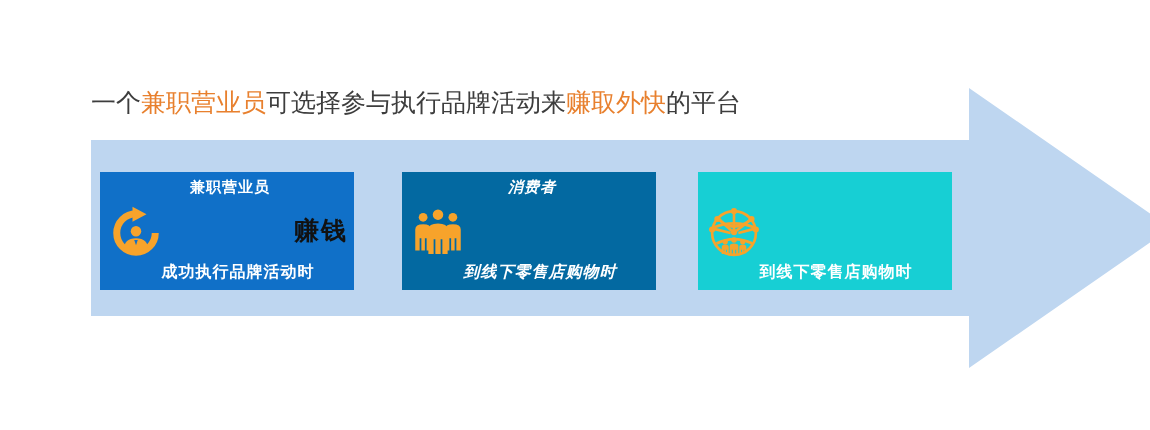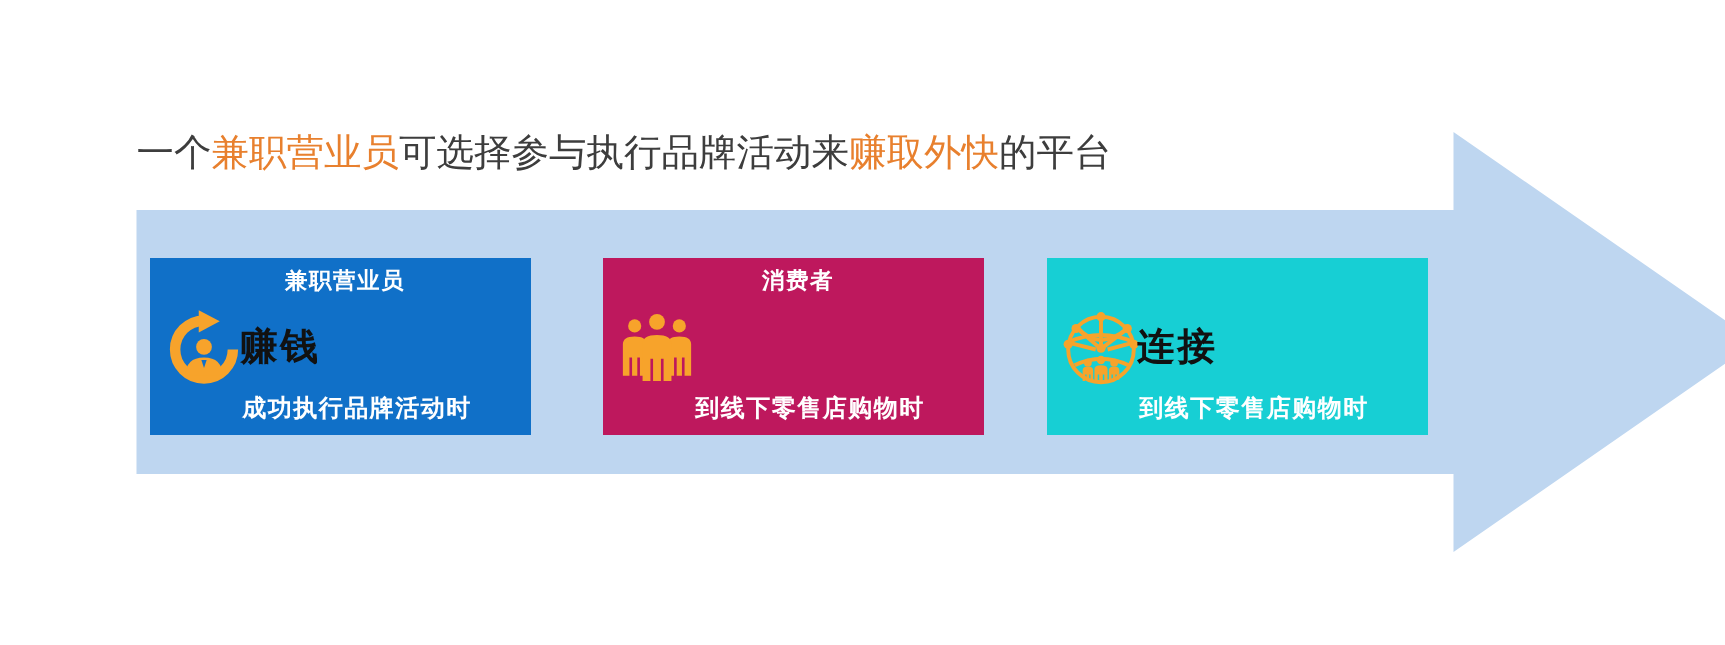--- a/index.html
+++ b/index.html
@@ -29,38 +29,38 @@
   .arrow-svg{position:absolute;left:0;top:0;width:1150px;height:430px;}
 
   
   .card{
     position:absolute;
     width:254px;height:118px;
     top:172px;
     overflow:hidden;
   }
   #card-0{left:56px;  background:#1070C8;}
-  #card-1{left:358px; background:#be185d;}
+  #card-1{left:358px; background:#0369a1;font-style:italic;}
   #card-2{left:654px; background:#17CFD4;}
 
   .card-header{
     position:absolute;
     left:0; right:0; top:6px;
     text-align:center;
     color:#ffffff;
     font-size:15px;
     font-weight:bold;
     font-family:"Liberation Serif","DejaVu Serif",serif;
     letter-spacing:1px;
     padding-left:6px;
   }
   .card-main{
     position:absolute;
     left:60px; right:6px; top:42px;
-    text-align:left;
+    text-align:right;
     color:#111111;
     font-size:25px;
     font-weight:bold;
     letter-spacing:2px;
     font-family:"Liberation Serif","DejaVu Serif",serif;
   }
   .card-footer{
     position:absolute;
     left:0; right:8px; bottom:7px;
     text-align:center;
@@ -159,17 +159,16 @@
           <circle cx="22" cy="42" r="3"></circle>
           <path d="M18 56 L18 48 Q18 45 22 45 Q26 45 26 48 L26 56 L24 56 L24 51 L23 51 L23 56 L21 56 L21 51 L20 51 L20 56 Z"></path>
           <circle cx="32" cy="40" r="3.2"></circle>
           <path d="M27 57 L27 47 Q27 44 32 44 Q37 44 37 47 L37 57 L34.5 57 L34.5 51 L33.4 51 L33.4 57 L30.6 57 L30.6 51 L29.5 51 L29.5 57 Z"></path>
           <circle cx="42" cy="42" r="3"></circle>
           <path d="M38 55 L38 48 Q38 45 42 45 Q46 45 46 48 L46 55 L44 55 L44 51 L43 51 L43 55 L41 55 L41 51 L40 51 L40 55 Z"></path>
         </g>
       </svg>
     </div>
 
-    <div class="card-main">连接</div>
     <div class="card-footer">到线下零售店购物时</div>
   </div>
 
 </div>
 
 </body></html>

